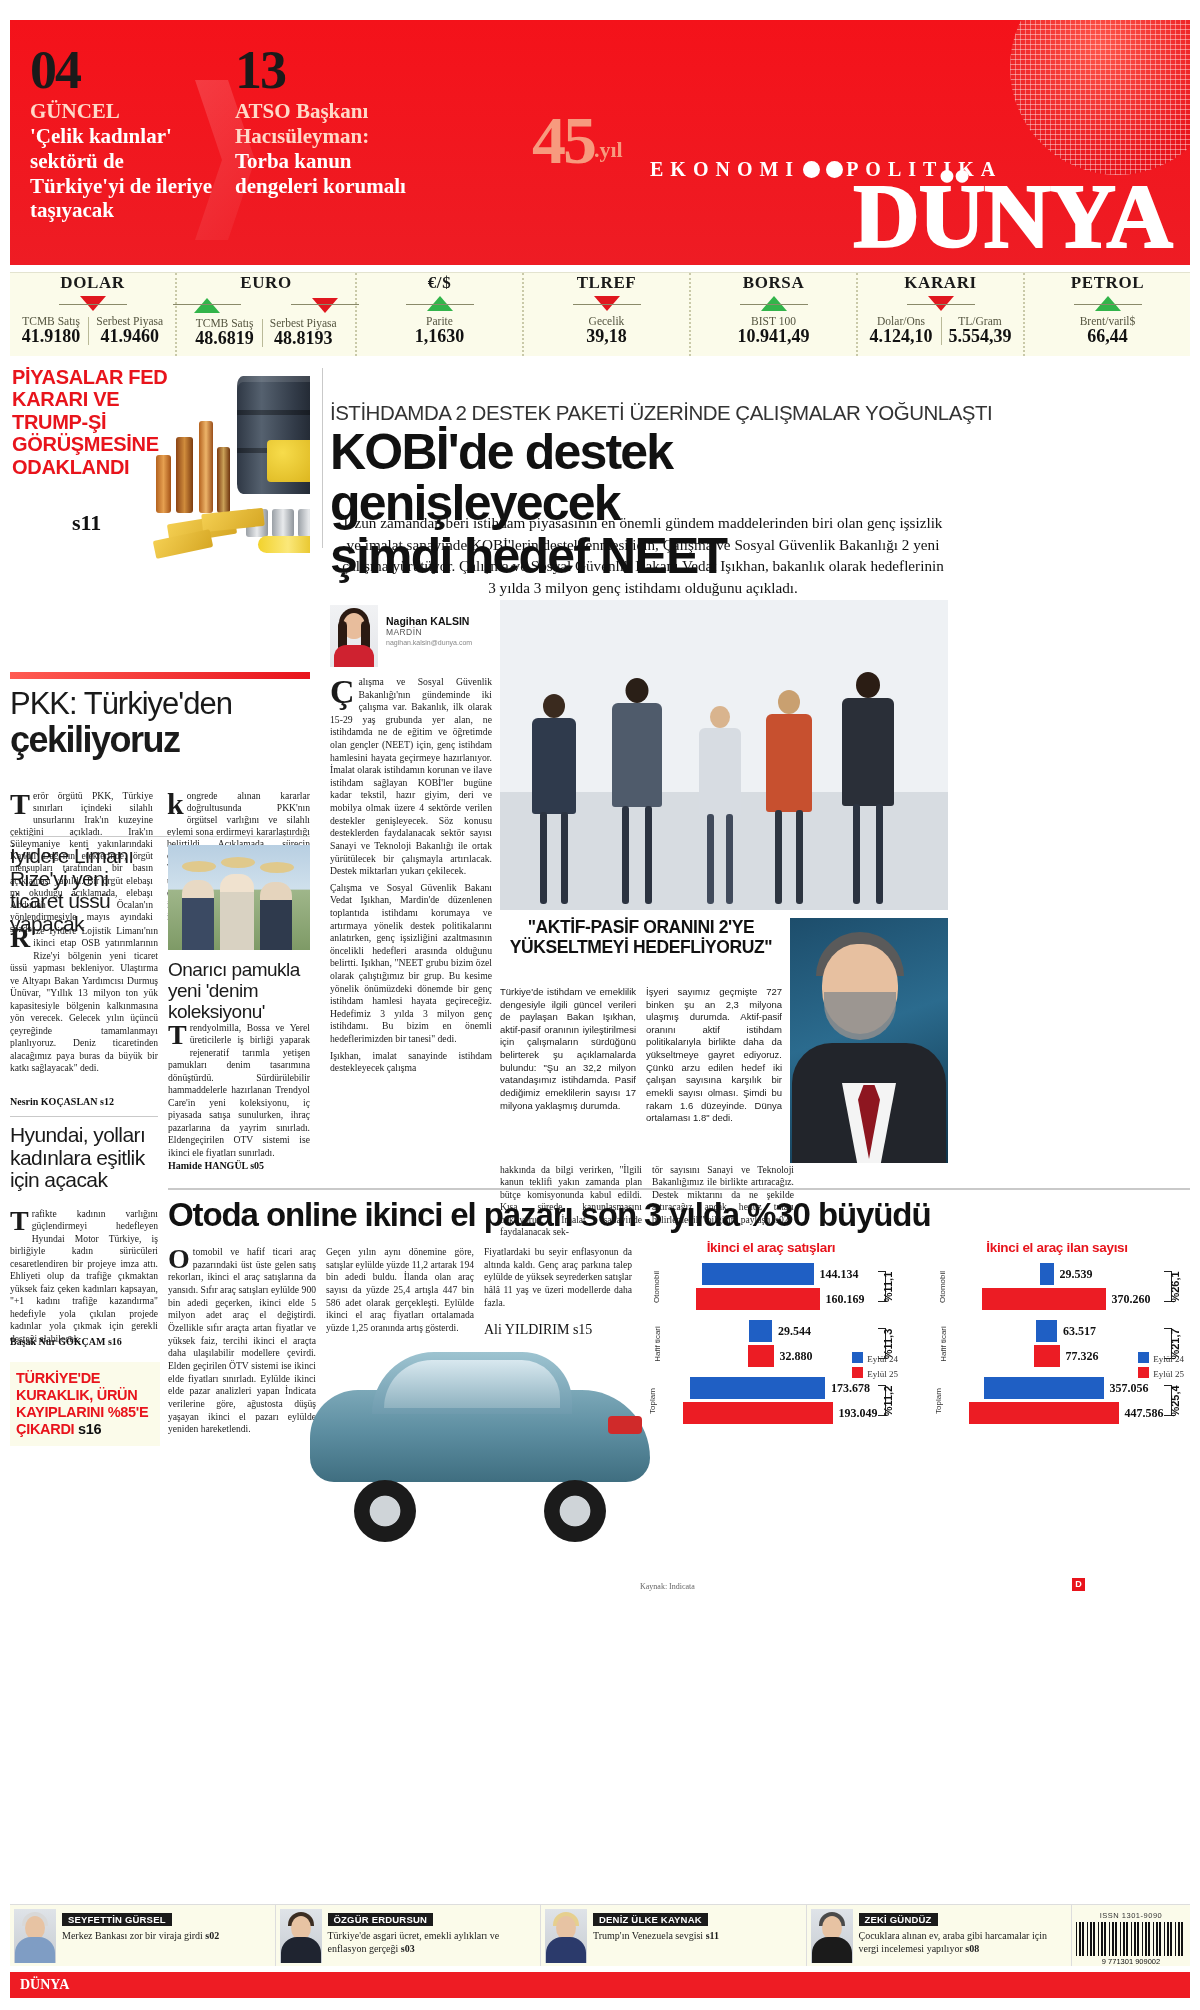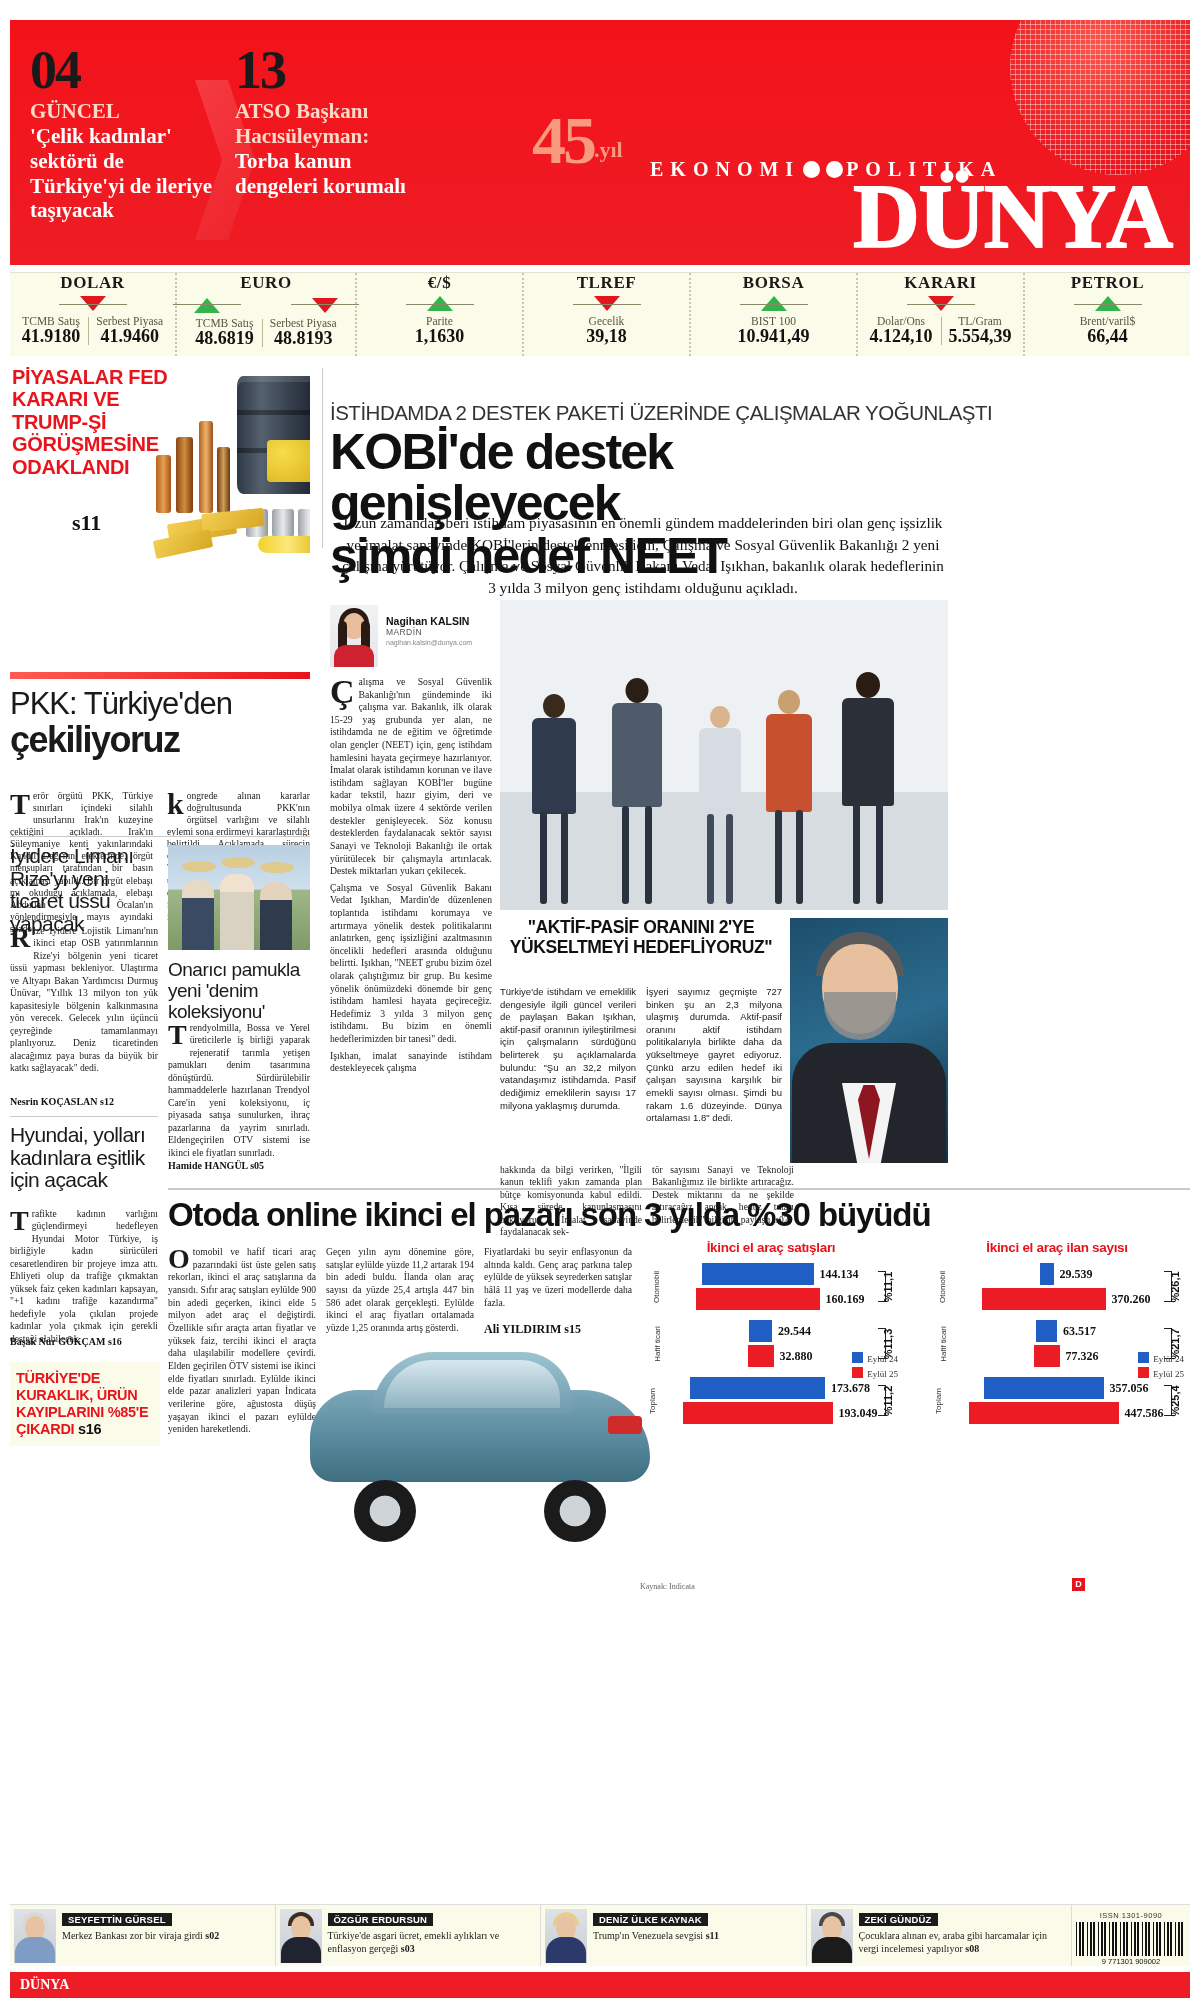--- a/index.html
+++ b/index.html
@@ -296,21 +296,21 @@
     color:#111; letter-spacing:-1.1px;
   }
   .otoda-c1{ position:absolute; left:168px; top:1246px; width:148px;
     font-family:"Liberation Serif", serif; font-size:9.6px; line-height:1.32; color:#1b1b1b; text-align:justify;}
   .otoda-c1:first-letter{ float:left; font-size:28px; line-height:.82; font-weight:bold; padding:2px 3px 0 0;}
   .otoda-c2{ position:absolute; left:326px; top:1246px; width:148px;
     font-family:"Liberation Serif", serif; font-size:9.6px; line-height:1.32; color:#1b1b1b; text-align:justify;}
   .otoda-c3{ position:absolute; left:484px; top:1246px; width:148px;
     font-family:"Liberation Serif", serif; font-size:9.6px; line-height:1.32; color:#1b1b1b; text-align:justify;}
   .otoda-by{ position:absolute; left:484px; top:1322px; width:148px;
-    font-family:"Liberation Serif", serif; font-weight:bold; font-size:12px; color:#111;}
+    font-family:"Liberation Serif", serif; font-weight:normal; font-size:14px; color:#111;}
 
   .carphoto{
     position:absolute; left:300px; top:1330px; width:360px; height:230px;
   }
   .car-body{
     position:absolute; left:10px; top:60px; width:340px; height:92px;
     background:linear-gradient(180deg,#7ca8b8 0%,#5d8ea1 45%,#3f6e80 100%);
     border-radius:52px 74px 26px 26px;
   }
   .car-top{

